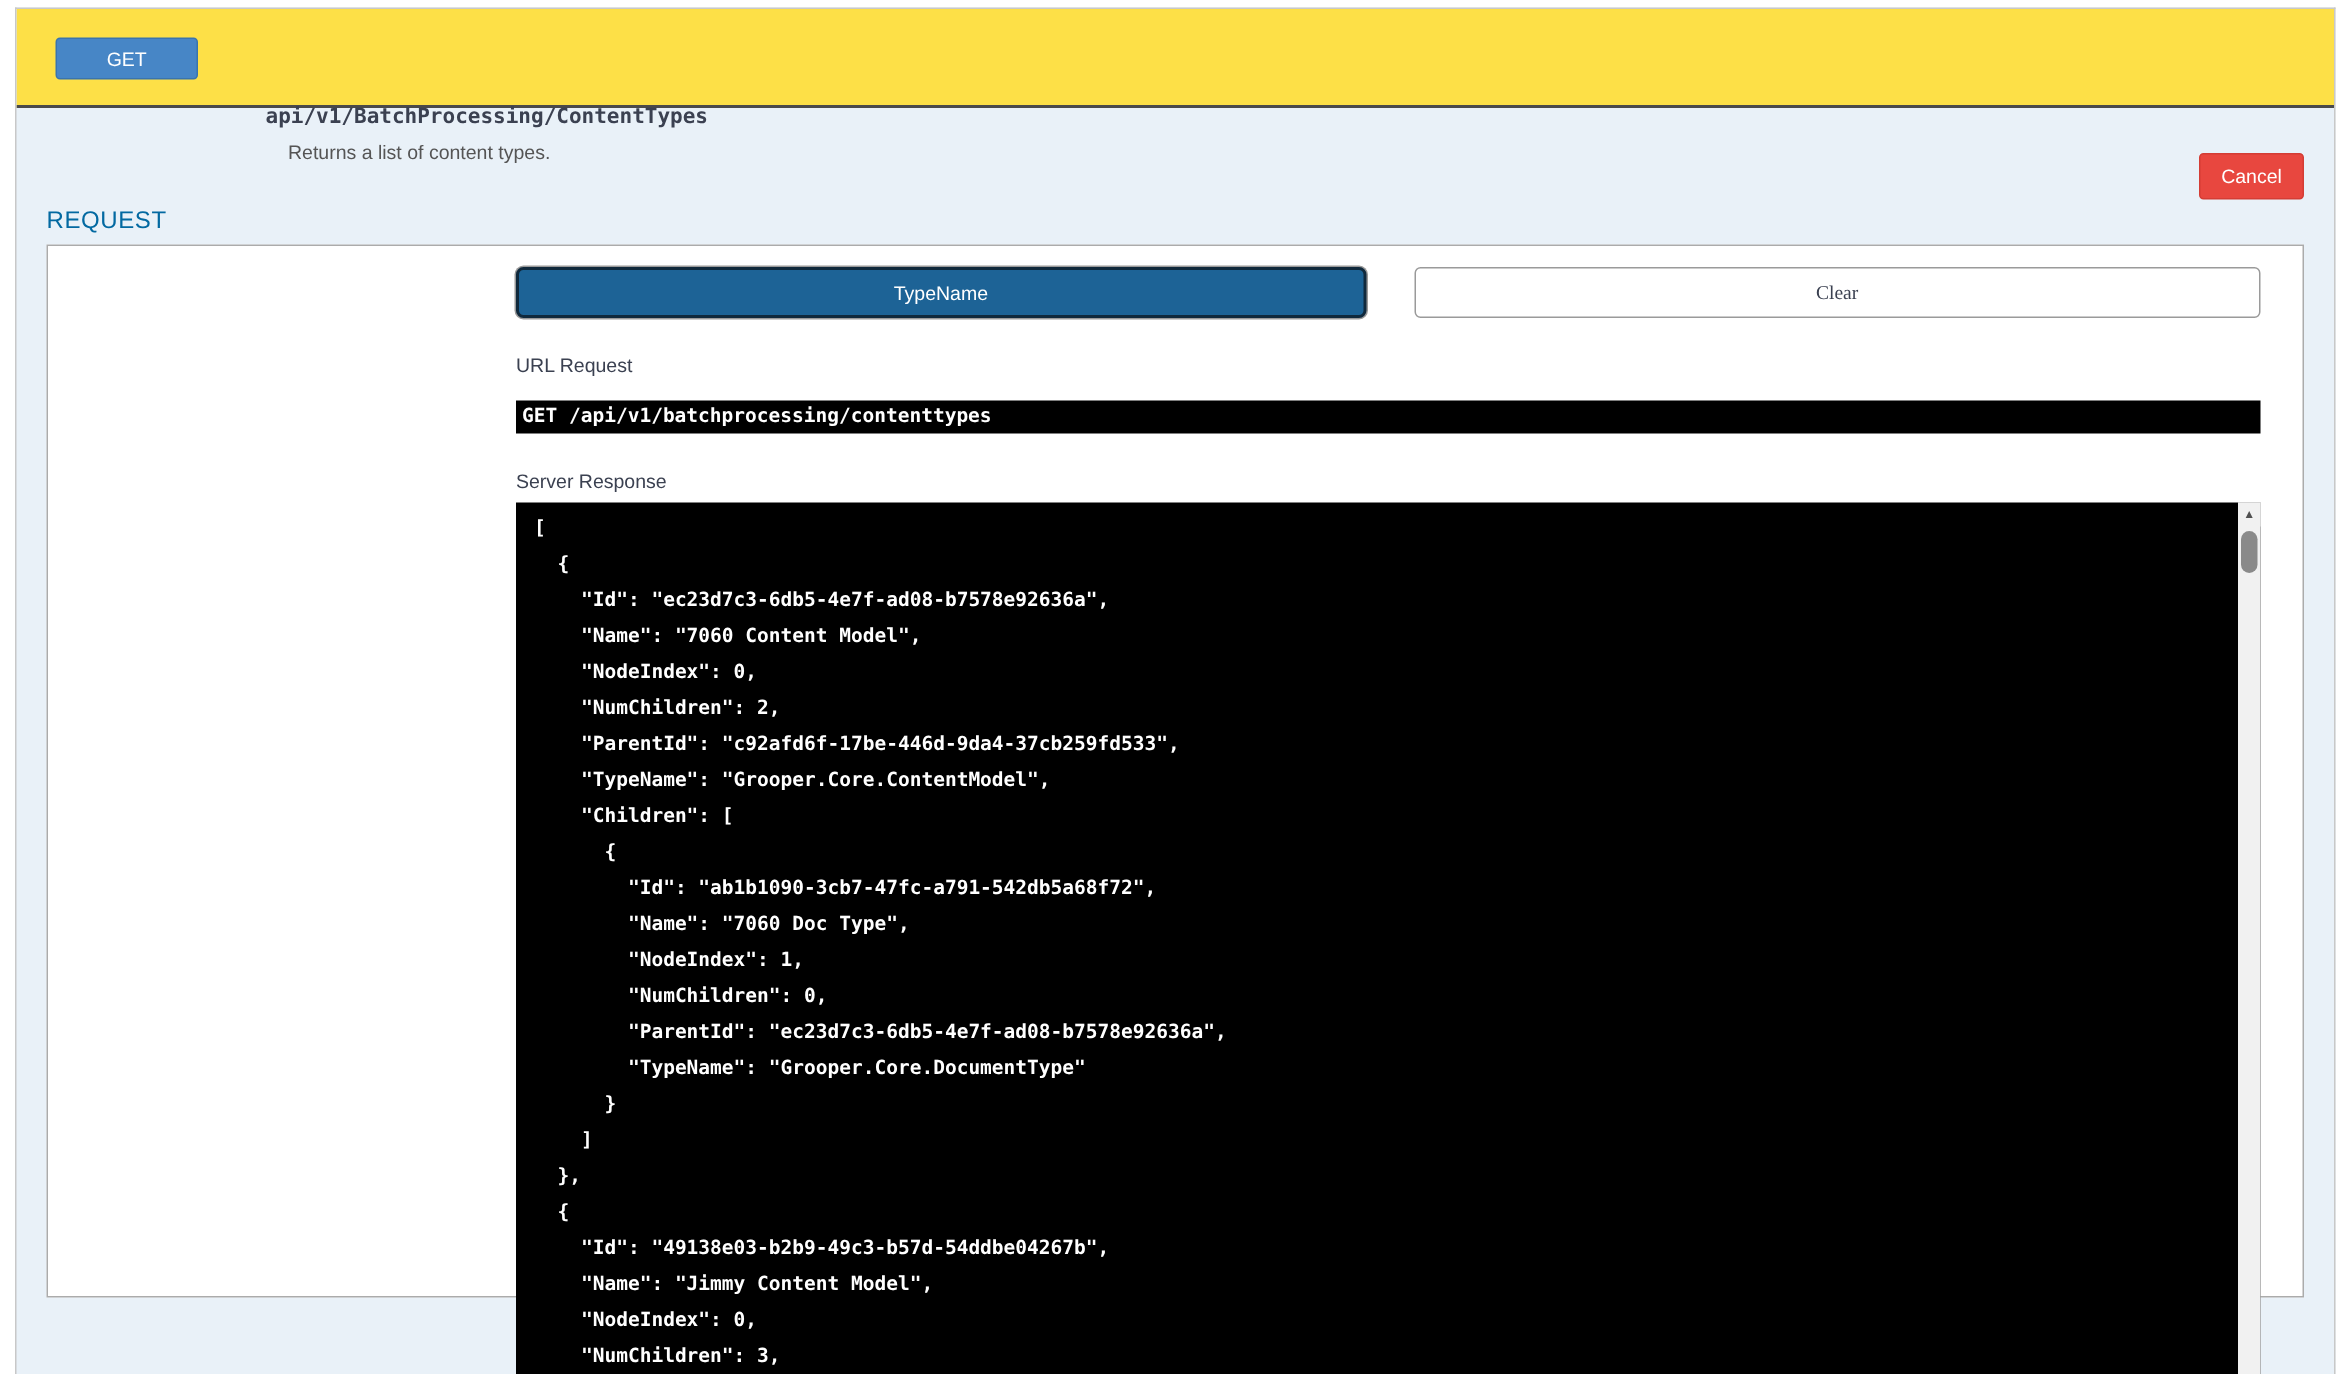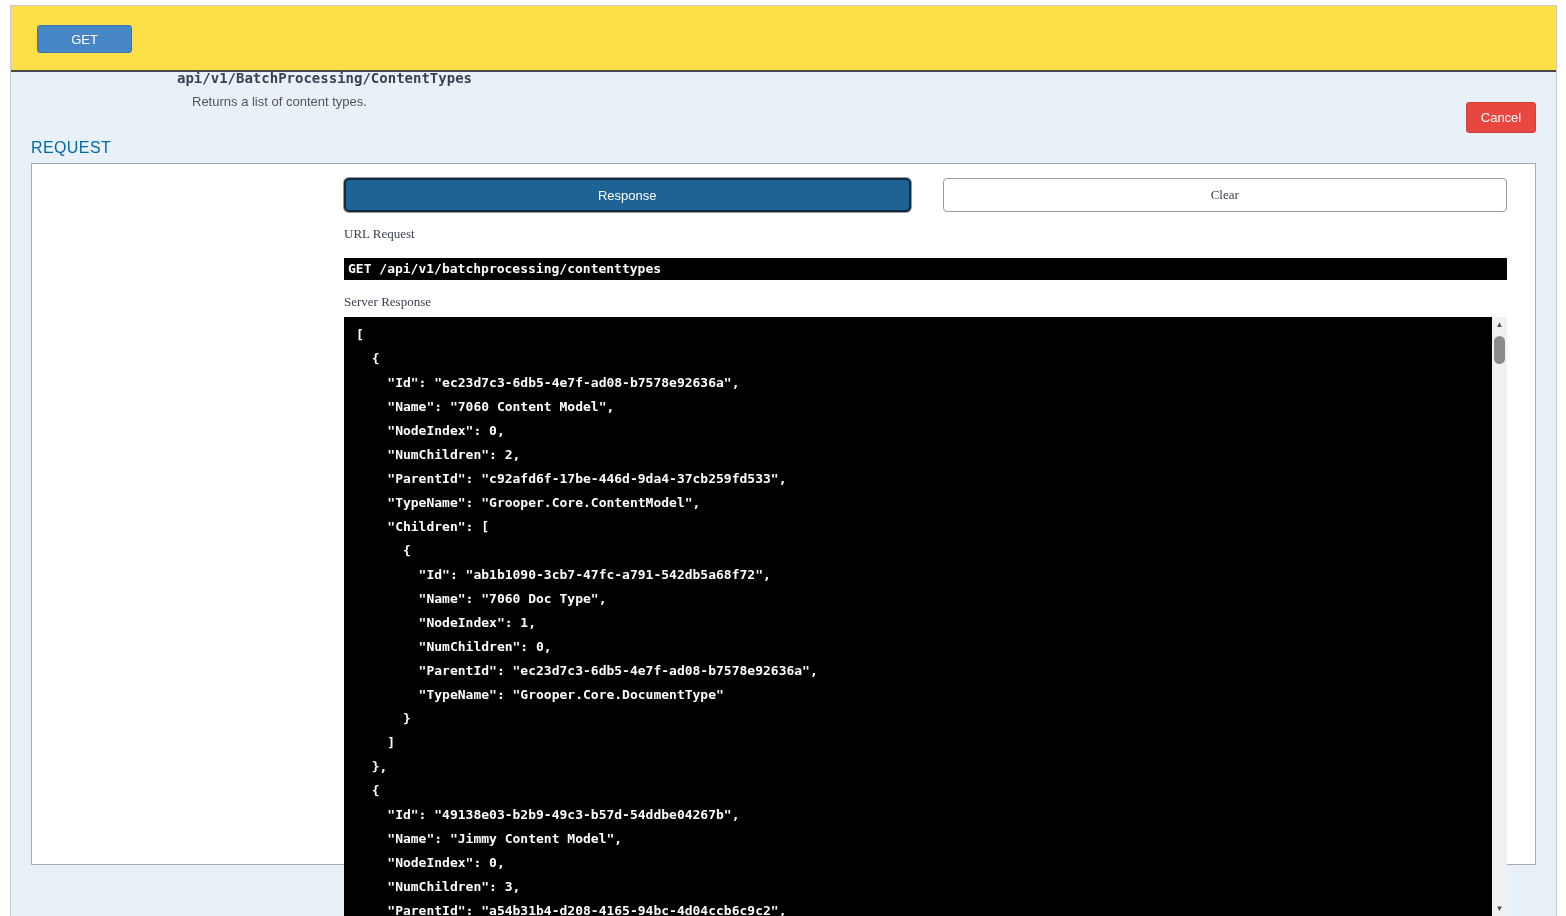--- a/index.html
+++ b/index.html
@@ -107,24 +107,23 @@
     height: 34px;
     background: #ffffff;
     border: 1px solid #9a9a9a;
     border-radius: 4px;
     color: #3b4151;
     font-size: 13px;
     font-family: Liberation Serif, serif;
     cursor: pointer;
   }
   .field-label {
-    margin-top: 14px;
+    margin-top: 24px;
     font-size: 13px;
     color: #3b4151;
-    font-family: Liberation Serif, serif;
   }
   .url-bar {
     margin-top: 16px;
     height: 22px;
     line-height: 22px;
     background: #000000;
     color: #ffffff;
     font-family: "DejaVu Sans Mono", monospace;
     font-weight: bold;
     font-size: 13px;
@@ -199,21 +198,21 @@
 
     <div class="cancel-row">
       <button class="cancel-btn">Cancel</button>
     </div>
 
     <div class="request-label">REQUEST</div>
 
     <div class="request-panel">
 
       <div class="btn-row">
-        <button class="execute-btn">Response</button>
+        <button class="execute-btn">TypeName</button>
         <button class="clear-btn">Clear</button>
       </div>
 
       <div class="field-label">URL Request</div>
       <div class="url-bar">GET /api/v1/batchprocessing/contenttypes</div>
 
       <div class="field-label">Server Response</div>
 
       <div class="response-wrap">
         <pre class="response-body">[

